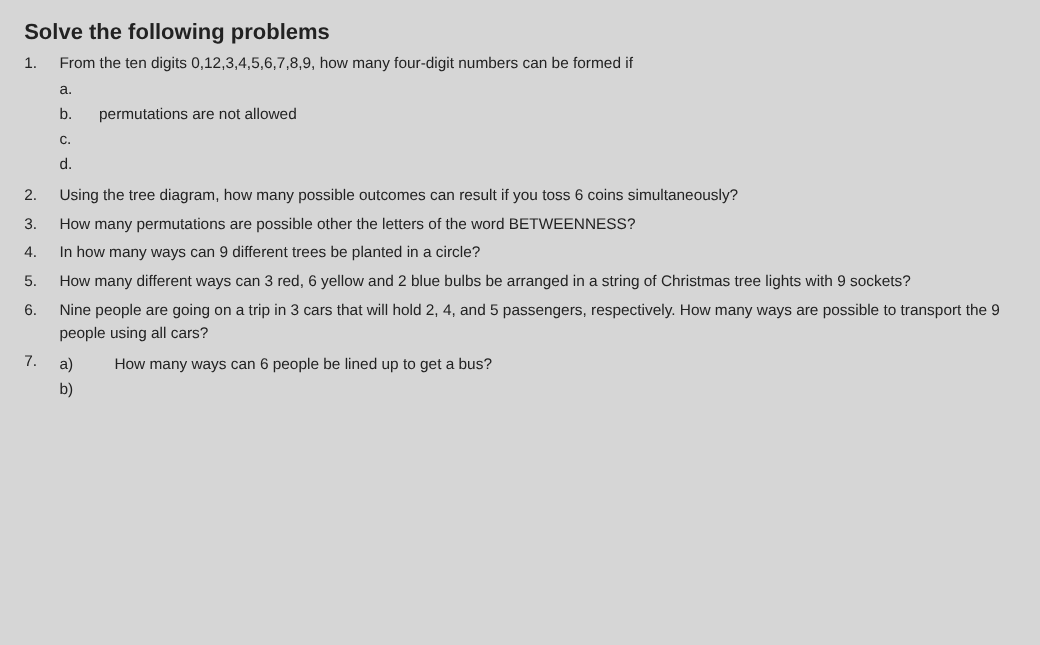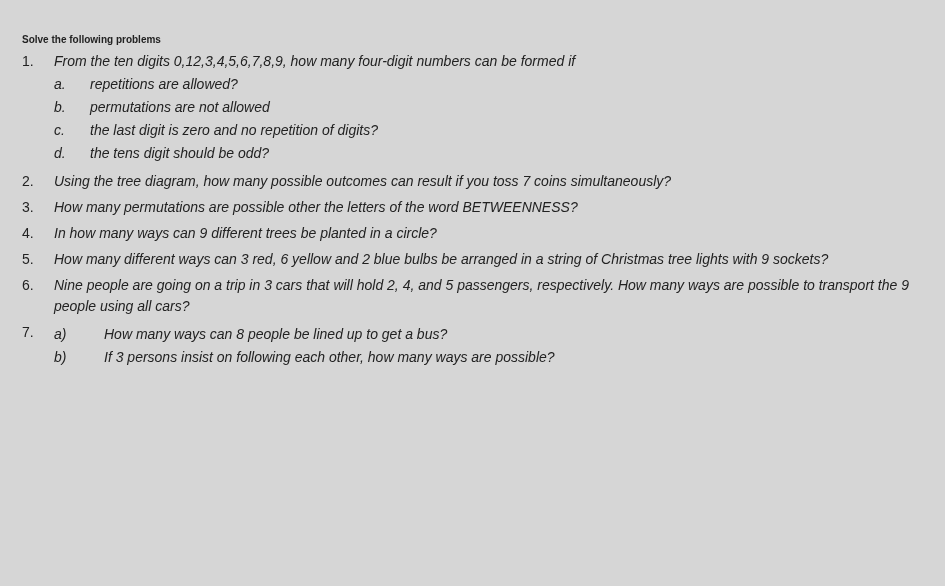--- a/index.html
+++ b/index.html
@@ -18,41 +18,39 @@
       font-family: Arial, sans-serif;
       font-size: 14px;
       color: #222;
     }
     .content {
       width: 100%;
     }
     .header {
       font-weight: bold;
       margin-bottom: 6px;
-      font-size: 10px;
-      margin-top: 16px;
+      font-size: 20px;
     }
     .problem-list {
       list-style: none;
       padding: 0;
     }
     .problem-item {
       display: flex;
       margin-bottom: 5px;
       line-height: 1.5;
     }
     .problem-number {
       min-width: 32px;
       font-size: 14px;
     }
     .problem-text {
       flex: 1;
       font-size: 14px;
       line-height: 1.5;
-      font-style: italic;
     }
     .sub-list {
       list-style: none;
       padding: 0;
       margin-top: 2px;
     }
     .sub-item {
       display: flex;
       margin-bottom: 2px;
       line-height: 1.5;
@@ -84,39 +82,36 @@
 <body>
 
 <div class="content">
   <div class="header">Solve the following problems</div>
   <ol class="problem-list">
   <li class="problem-item">
         <span class="problem-number">1.</span>
         <div class="problem-text">From the ten digits 0,12,3,4,5,6,7,8,9, how many four-digit numbers can be formed if<ul class="sub-list">
             <li class="sub-item">
               <span class="sub-letter">a.</span>
-              <span class="sub-text">repetitions are allowed?</span>
             </li>
             <li class="sub-item">
               <span class="sub-letter">b.</span>
               <span class="sub-text">permutations are not allowed</span>
             </li>
             <li class="sub-item">
               <span class="sub-letter">c.</span>
-              <span class="sub-text">the last digit is zero and no repetition of digits?</span>
             </li>
             <li class="sub-item">
               <span class="sub-letter">d.</span>
-              <span class="sub-text">the tens digit should be odd?</span>
             </li>
           </ul></div>
       </li>
       <li class="problem-item">
         <span class="problem-number">2.</span>
-        <div class="problem-text">Using the tree diagram, how many possible outcomes can result if you toss 7 coins simultaneously?</div>
+        <div class="problem-text">Using the tree diagram, how many possible outcomes can result if you toss 6 coins simultaneously?</div>
       </li>
       <li class="problem-item">
         <span class="problem-number">3.</span>
         <div class="problem-text">How many permutations are possible other the letters of the word BETWEENNESS?</div>
       </li>
       <li class="problem-item">
         <span class="problem-number">4.</span>
         <div class="problem-text">In how many ways can 9 different trees be planted in a circle?</div>
       </li>
       <li class="problem-item">
@@ -126,23 +121,22 @@
       <li class="problem-item">
         <span class="problem-number">6.</span>
         <div class="problem-text">Nine people are going on a trip in 3 cars that will hold 2, 4, and 5 passengers, respectively. How many ways are possible to transport the 9 people using all cars?</div>
       </li>
       <li class="problem-item">
         <span class="problem-number">7.</span>
         <div class="problem-text">
           <ul class="problem-7-sub-list">
             <li class="problem-7-sub-item">
               <span class="problem-7-letter">a)</span>
-              <span class="sub-text">How many ways can 8 people be lined up to get a bus?</span>
+              <span class="sub-text">How many ways can 6 people be lined up to get a bus?</span>
             </li>
             <li class="problem-7-sub-item">
               <span class="problem-7-letter">b)</span>
-              <span class="sub-text">If 3 persons insist on following each other, how many ways are possible?</span>
             </li>
           </ul>
         </div>
       </li>
     </ol>
 </div>
 
 </body></html>

